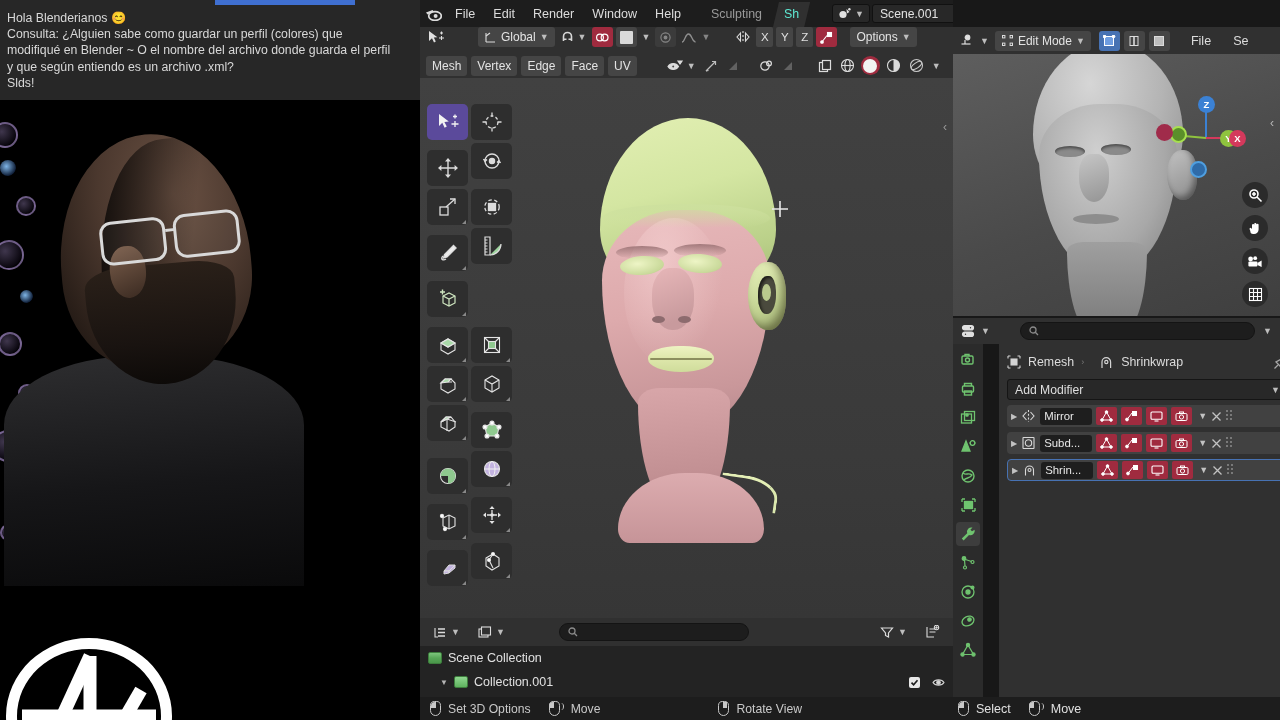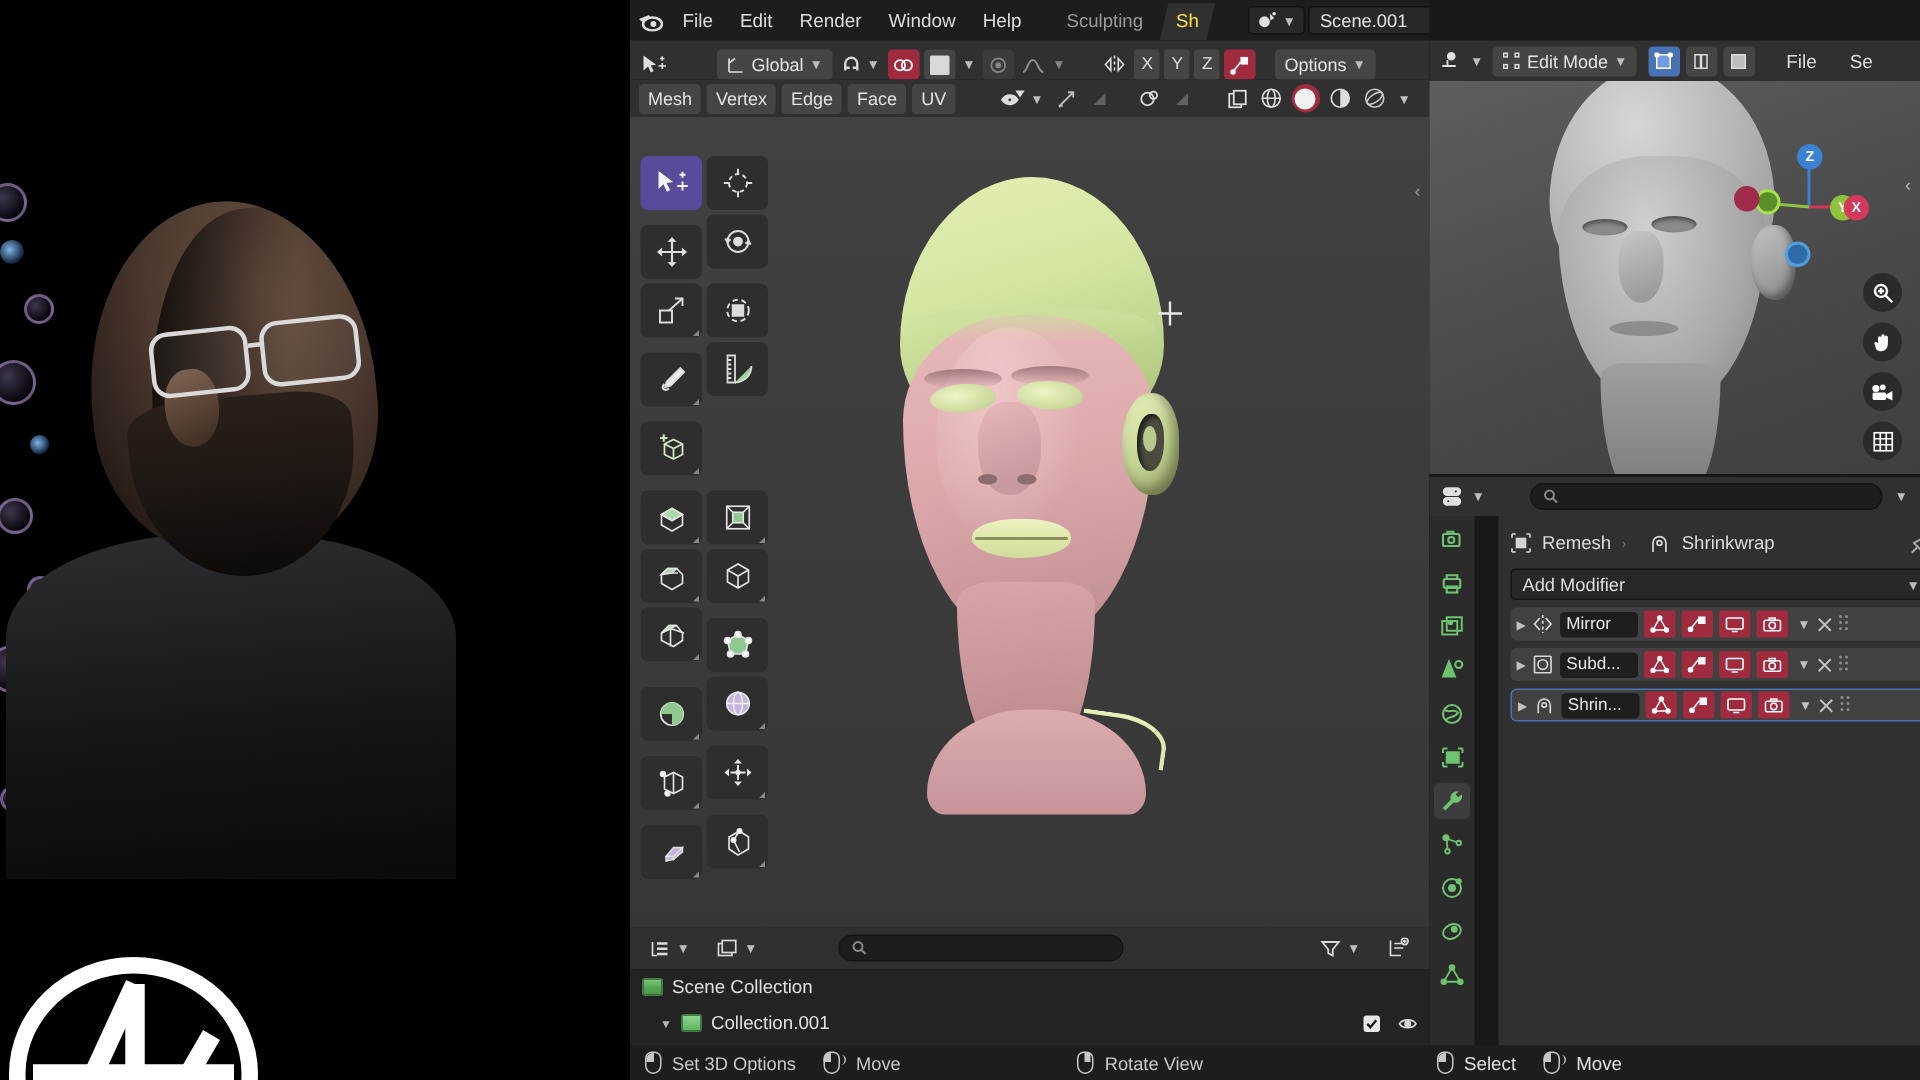--- a/index.html
+++ b/index.html
@@ -95,36 +95,36 @@
   }
   #blender-logo { width:26px; display:flex; justify-content:center; align-items:center; }
   .menu-item {
     padding:3px 9px; color:#dcdcdc; font-size:12.6px; white-space:nowrap; border-radius:3px;
   }
   .ws-tabs { display:flex; align-items:flex-end; height:27px; margin-left:10px; }
   .ws-tab {
     padding:5px 11px 6px; font-size:12.4px; color:#9a9a9a; position:relative;
     clip-path: polygon(6px 0, 100% 0, calc(100% - 6px) 100%, 0 100%);
   }
-  .ws-tab.partial { background:#303030; color:#fde047; }
+  .ws-tab.partial { background:#303030; color:#5eead4; }
 
   .tb-field {
     height:19px; display:flex; align-items:center; background:#282828;
     border-radius:3px; padding:0 7px; color:#e2e2e2; font-size:12.2px;
     border:1px solid #111; white-space:nowrap;
   }
   .icon-btn {
     width:21px; height:19px; display:flex; align-items:center; justify-content:center;
     color:#c8c8c8; border-radius:3px;
   }
 
   
   #vp-header1 {
     position:absolute; left:0; top:27px; width:533px; height:26px;
-    background:#303030; display:flex; align-items:flex-end; gap:3px; padding:0 6px;
+    background:#303030; display:flex; align-items:flex-start; gap:3px; padding:0 6px;
   }
   #vp-header2 {
     position:absolute; left:0; top:53px; width:533px; height:25px;
     background:#303030; display:flex; align-items:center; gap:4px; padding:0 6px;
   }
   .hdr-btn {
     height:20px; display:flex; align-items:center; gap:4px;
     background:#454545; border-radius:3px; padding:0 6px; font-size:12px; color:#e3e3e3;
   }
   .hdr-plain { height:20px; display:flex; align-items:center; gap:3px; padding:0 2px; color:#d2d2d2; }
@@ -363,20 +363,28 @@
 
   svg { display:block; }
 </style>
 </head>
 <body>
 
 <div id="root">
 
   <div id="left-panel">
 
+    <div id="chat-box">
+      <div id="chat-accent"></div>
+      <div id="chat-text">Hola Blenderianos 😊
+Consulta: ¿Alguien sabe como guardar un perfil (colores) que
+modifiqué en Blender ~ O el nombre del archivo donde guarda el perfil
+y que según entiendo es un archivo .xml?
+Slds!</div>
+    </div>
 
     <div id="cam-wrap">
       <div id="cam-bokeh">
         <div class="bokeh" style="left:2px;  top:22px;  width:26px; height:26px;"></div>
         <div class="bokeh solid" style="left:10px; top:60px;  width:16px; height:16px;"></div>
         <div class="bokeh" style="left:26px; top:96px;  width:20px; height:20px;"></div>
         <div class="bokeh" style="left:4px;  top:140px; width:30px; height:30px;"></div>
         <div class="bokeh solid" style="left:30px; top:190px; width:13px; height:13px;"></div>
         <div class="bokeh" style="left:8px;  top:232px; width:24px; height:24px;"></div>
         <div class="bokeh" style="left:28px; top:284px; width:18px; height:18px;"></div>

